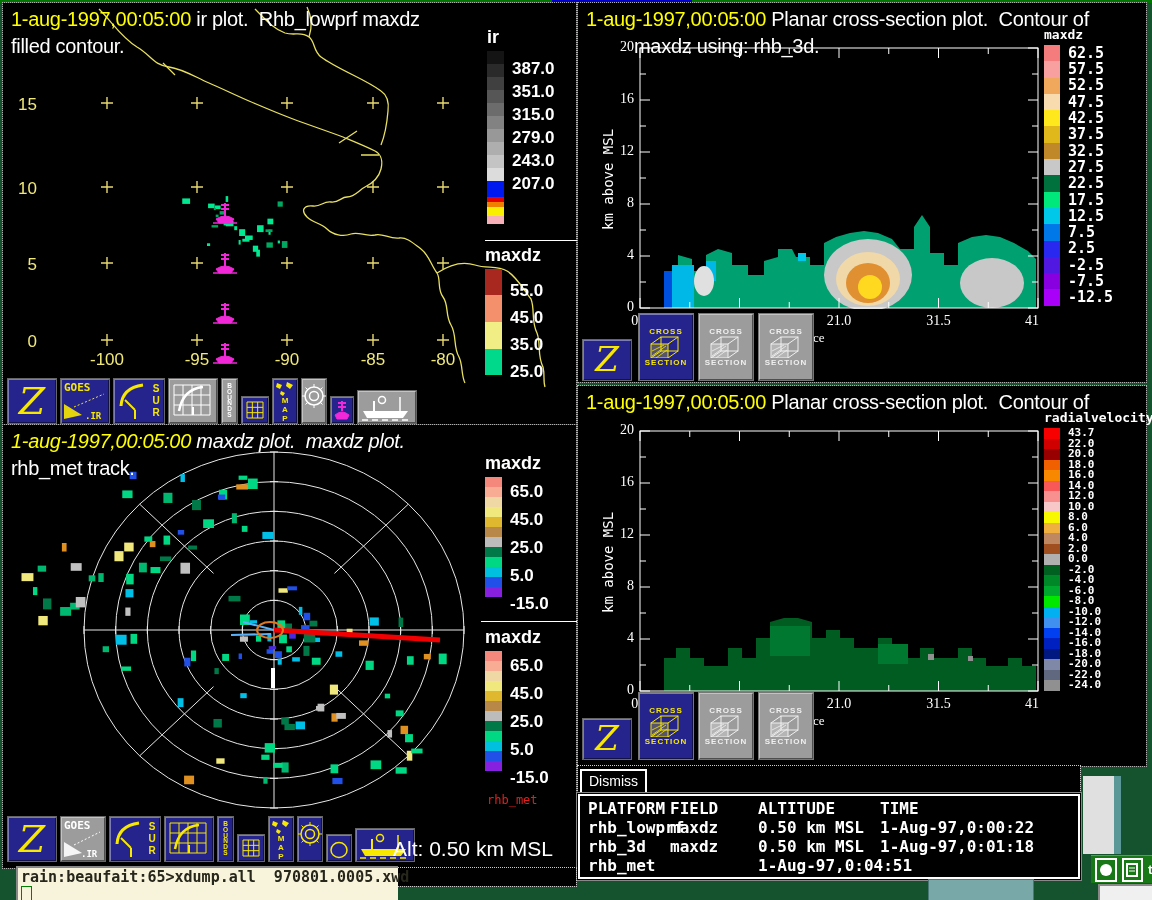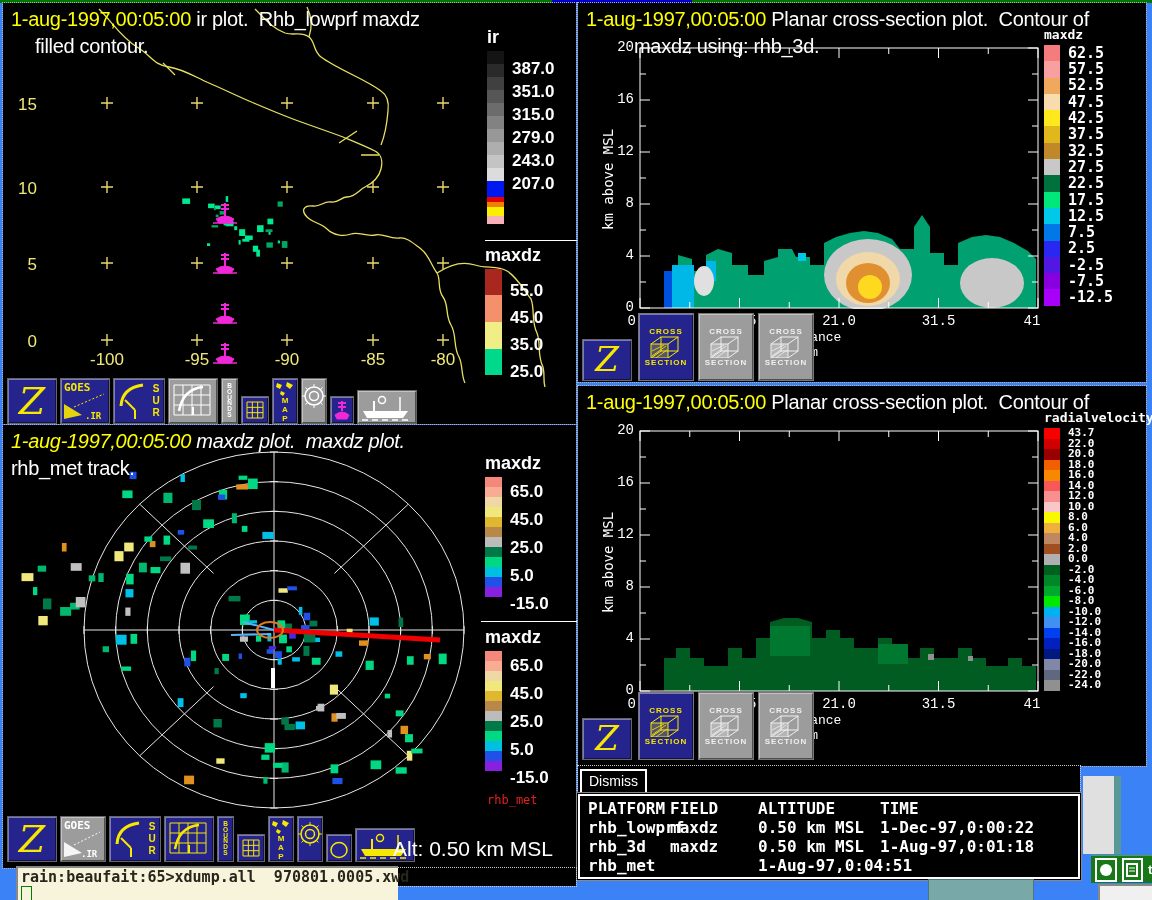--- a/index.html
+++ b/index.html
@@ -1,37 +1,37 @@
 <!DOCTYPE html>
 <html><head>
 <meta charset="utf-8">
 <style>
   html,body{margin:0;padding:0;width:1152px;height:900px;overflow:hidden;
     background:#0000c8;font-family:"Liberation Sans",sans-serif;}
-  #screen{position:absolute;left:0;top:0;width:1152px;height:900px;background:#3b82f6;}
+  #screen{position:absolute;left:0;top:0;width:1152px;height:900px;background:#14532d;}
   .topstrip{position:absolute;left:0;top:0;width:1152px;height:3px;background:#007700;}
   .topstrip-blue{position:absolute;left:552px;top:0;width:140px;height:3px;background:#0000c8;}
   .panel{position:absolute;background:#000;outline:1px dotted #b0b0b0;}
   .ptitle{position:absolute;left:8px;font-size:20px;letter-spacing:-0.3px;white-space:pre;z-index:6;}
   .t-yellow{color:#ffff00;}
   .t-white{color:#ffffff;}
   .axis-label-y{position:absolute;color:#f0e878;font-size:17px;text-align:right;width:26px;}
   .axis-label-x{position:absolute;color:#f0e878;font-size:17px;text-align:center;width:50px;}
   .colorbar{position:absolute;z-index:5;}
   .cb-label{color:#fff;font-weight:bold;margin-bottom:3px;}
   .cb-row{position:relative;}
   .cb-bar{position:absolute;left:0;top:0;}
   .cb-seg{width:100%;}
   .cb-tick{position:absolute;color:#fff;font-weight:bold;white-space:nowrap;}
   .hsep{position:absolute;height:1px;background:#fff;z-index:4;}
   .toolbar{position:absolute;display:flex;align-items:flex-end;z-index:7;}
   .tb-btn{margin-right:3px;position:relative;border:1px solid #666;box-shadow:inset 1px 1px 0 rgba(255,255,255,.4), inset -1px -1px 0 rgba(0,0,0,.5);}
   .xs-axis{position:absolute;z-index:3;}
   .xs-ylab{position:absolute;color:#fff;font-family:"DejaVu Sans Mono",monospace;font-size:14px;transform:rotate(-90deg);transform-origin:left top;white-space:nowrap;}
-  .xs-tick-lab{position:absolute;color:#fff;font-family:Liberation Mono, monospace;}
+  .xs-tick-lab{position:absolute;color:#fff;font-family:Liberation Serif, serif;}
   .xs-btnrow{position:absolute;display:flex;align-items:flex-end;z-index:7;}
   .xs-cube-btn{width:54px;height:40px;margin-right:4px;display:flex;flex-direction:column;align-items:center;justify-content:space-between;padding:13px 0;border:1px solid #777;box-shadow:inset 1px 1px 0 rgba(255,255,255,.4), inset -1px -1px 0 rgba(0,0,0,.5);}
   .xs-cube-btn .lb{font-size:8px;font-weight:bold;letter-spacing:1px;font-family:"Liberation Sans",sans-serif;}
   .dismiss{position:absolute;background:#000;color:#fff;font-size:14px;
     border:2px solid #fff;padding:2px 7px 3px 7px;outline:1px solid #000;z-index:8;}
   .stat-table{position:absolute;background:#000;border:2px solid #fff;box-shadow:0 0 0 1px #000,0 0 0 2px #888;
     font-family:"DejaVu Sans Mono",monospace;font-weight:bold;color:#fff;font-size:16px;z-index:8;}
   .stat-row{position:relative;height:19px;white-space:pre;}
   .stat-cell{position:absolute;top:0;}
   .terminal{position:absolute;background:#f8f4dc;border-left:2px solid #888;border-top:2px solid #888;
@@ -141,21 +141,21 @@
           <g transform="translate(222,352)" stroke="#f028d8" fill="#f028d8">
             <line x1="0" y1="-12" x2="0" y2="2" stroke-width="2"></line>
             <line x1="-4" y1="-10" x2="4" y2="-10" stroke-width="2"></line>
             <line x1="-4" y1="-6" x2="4" y2="-6" stroke-width="2"></line>
             <path d="M-9,4 Q0,-2 9,4 L6,8 L-6,8 Z" stroke-width="1"></path>
             <line x1="-12" y1="8" x2="12" y2="8" stroke-width="1.5"></line>
           </g>
         </g>
     </svg>
     <div class="ptitle" style="top:5px;"><span class="t-yellow">1-aug-1997,00:05:00</span><span class="t-white"> ir plot.  Rhb_lowprf maxdz</span></div>
-    <div class="ptitle t-white" style="top:32px;margin-left:24px;">filled contour.</div>
+    <div class="ptitle t-white" style="top:32px;">filled contour.</div>
     <div id="ir-yticks">
         <div class="axis-label-y" style="left: 8px; top: 92px;">15</div>
         <div class="axis-label-y" style="left: 8px; top: 176px;">10</div>
         <div class="axis-label-y" style="left: 8px; top: 252px;">5</div>
         <div class="axis-label-y" style="left: 8px; top: 329px;">0</div>
       </div>
     <div id="ir-xticks">
         <div class="axis-label-x" style="left: 79px; top: 347px;">-100</div>
         <div class="axis-label-x" style="left: 169px; top: 347px;">-95</div>
         <div class="axis-label-x" style="left: 259px; top: 347px;">-90</div>
@@ -948,21 +948,21 @@
           </svg>
           <span class="lb" style="color:#f0f0f0">SECTION</span>
         </div>
       </div>
   </div>
 
   <div class="blackbox" style="left:578px;top:766px;width:502px;height:110px;"></div>
   <div class="dismiss" style="left:580px;top:769px;">Dismiss</div>
   <div class="stat-table" id="stat-table" style="left:578px;top:794px;width:498px;height:78px;padding-top:3px;">
       <div class="stat-row"><div class="stat-cell" style="left: 8px;">PLATFORM</div><div class="stat-cell" style="left: 90px;">FIELD</div><div class="stat-cell" style="left: 178px;">ALTITUDE</div><div class="stat-cell" style="left: 300px;">TIME</div></div>
-      <div class="stat-row"><div class="stat-cell" style="left: 8px;">rhb_lowprf</div><div class="stat-cell" style="left: 90px;">maxdz</div><div class="stat-cell" style="left: 178px;">0.50 km MSL</div><div class="stat-cell" style="left: 300px;">1-Dec-97,0:00:22</div></div>
+      <div class="stat-row"><div class="stat-cell" style="left: 8px;">rhb_lowprf</div><div class="stat-cell" style="left: 90px;">maxdz</div><div class="stat-cell" style="left: 178px;">0.50 km MSL</div><div class="stat-cell" style="left: 300px;">1-Aug-97,0:00:22</div></div>
       <div class="stat-row"><div class="stat-cell" style="left: 8px;">rhb_3d</div><div class="stat-cell" style="left: 90px;">maxdz</div><div class="stat-cell" style="left: 178px;">0.50 km MSL</div><div class="stat-cell" style="left: 300px;">1-Aug-97,0:01:18</div></div>
       <div class="stat-row"><div class="stat-cell" style="left: 8px;">rhb_met</div><div class="stat-cell" style="left: 178px;">1-Aug-97,0:04:51</div></div>
     </div>
 
   <div class="terminal" style="left:16px;top:866px;width:374px;height:32px;">
     <div style="white-space:pre;">rain:beaufait:65&gt;xdump.all  970801.0005.xwd</div>
     <div><span class="term-cursor"></span></div>
   </div>
   <div class="blackbox" style="left:394px;top:868px;width:182px;height:18px;"></div>
 

